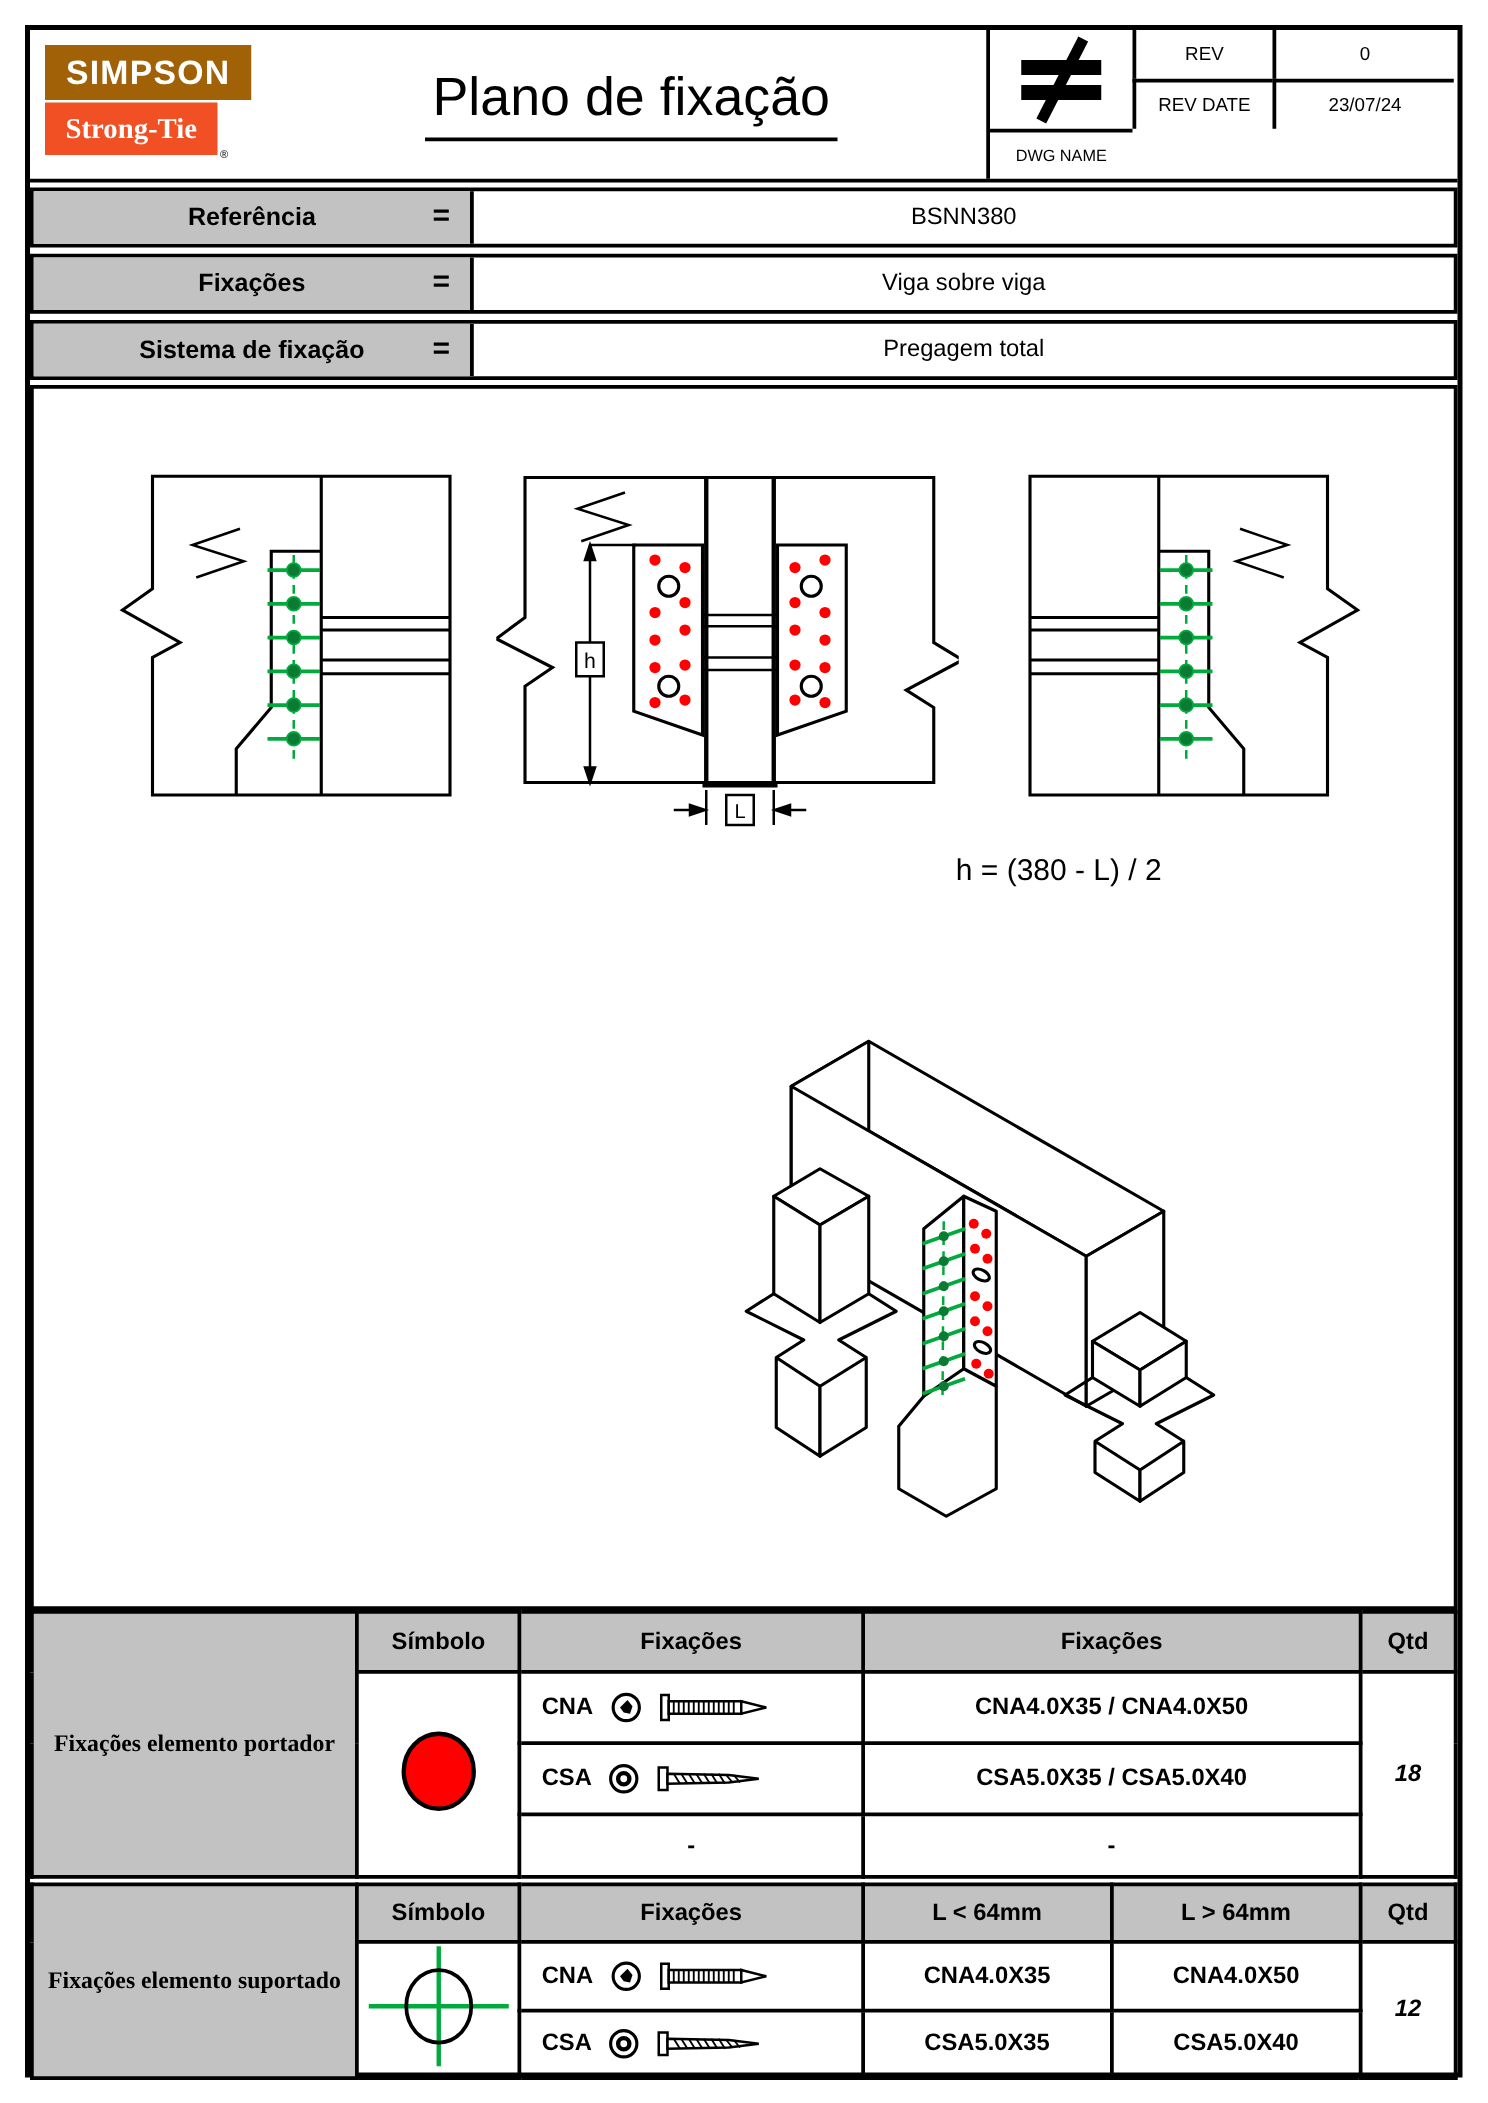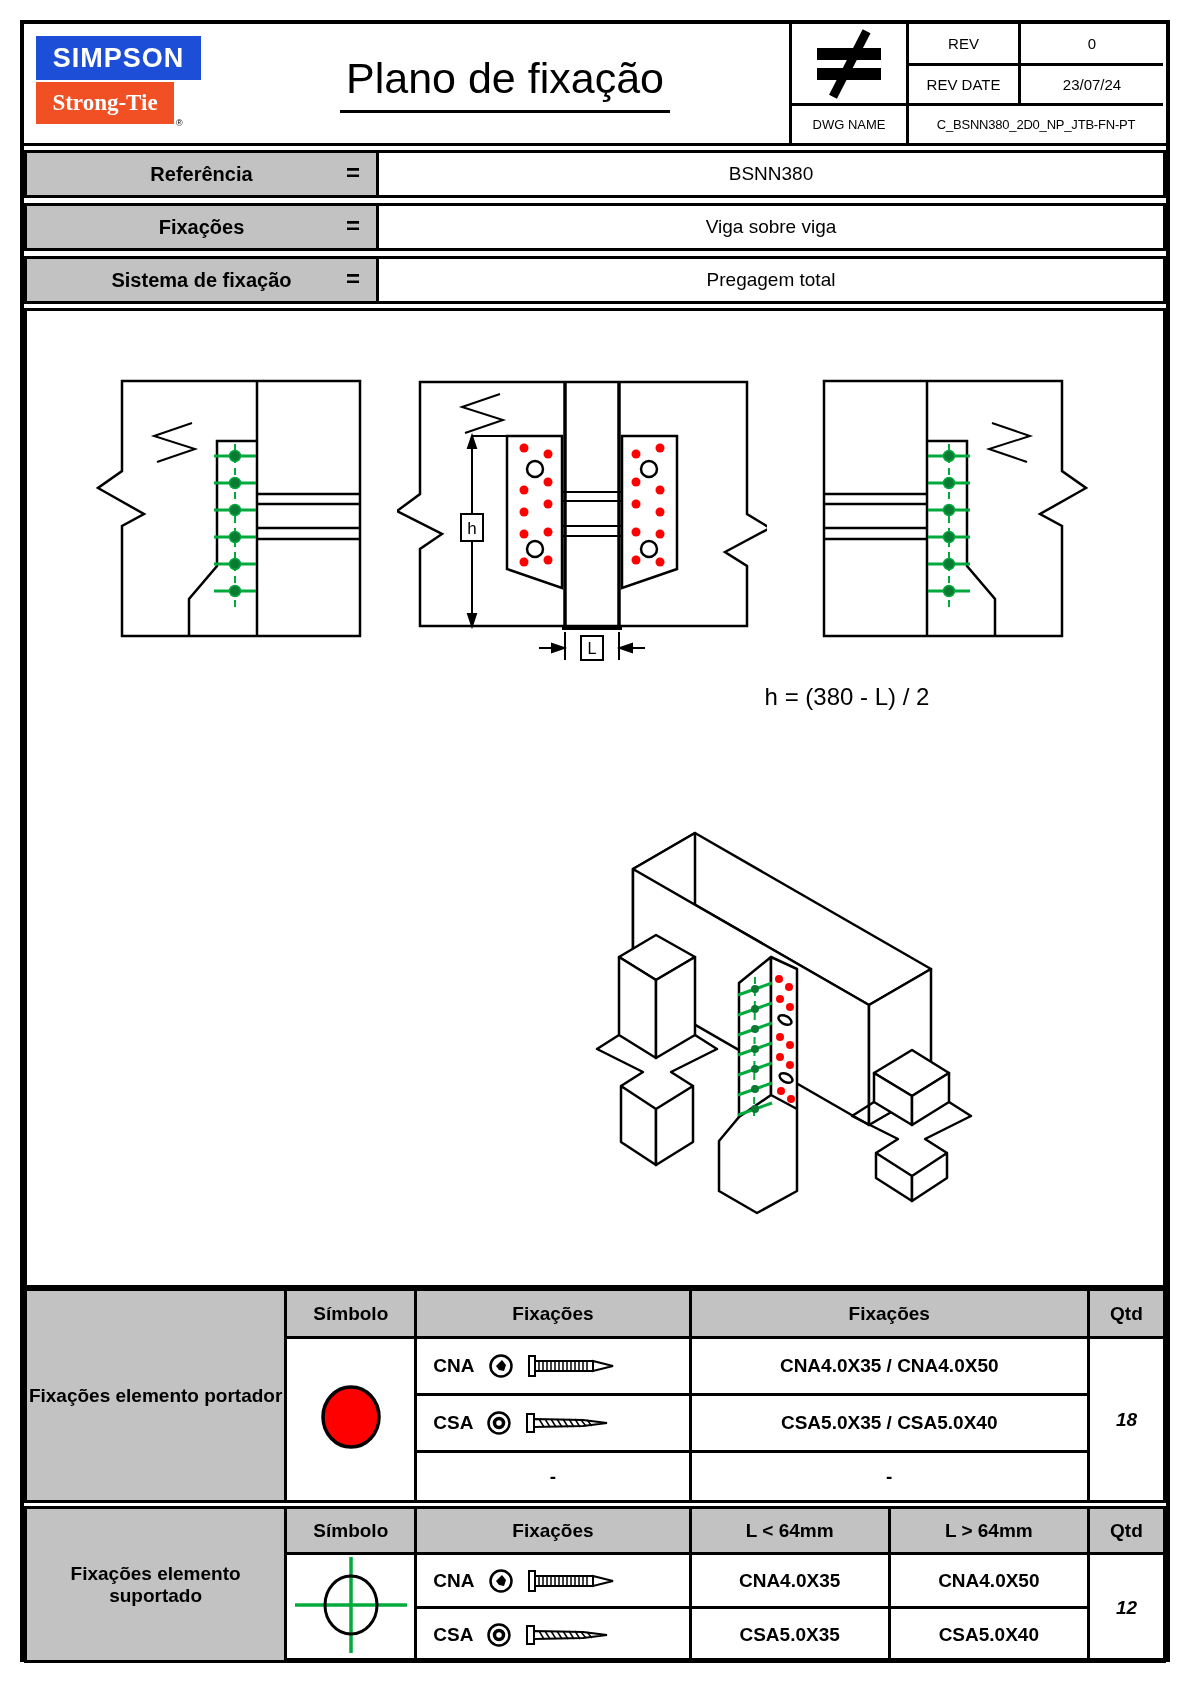--- a/index.html
+++ b/index.html
@@ -4,21 +4,21 @@
 <style>
   html,body{margin:0;padding:0;background:#fff;}
   .page{position:relative;width:1190px;height:1682px;background:#fff;
         font-family:"Liberation Sans",sans-serif;color:#000;overflow:hidden;}
   .frame{position:absolute;left:20px;top:20px;width:1150px;height:1642px;
          border:4px solid #000;box-sizing:border-box;}
   
   .header-band{position:absolute;left:24px;top:24px;width:1142px;height:122px;
                border-bottom:3px solid #000;box-sizing:border-box;}
   .logo-wrap{position:absolute;left:12px;top:10px;width:180px;height:100px;}
-  .logo-top{position:absolute;left:0;top:2px;width:165px;height:44px;background:#1d4ed8;
+  .logo-top{position:absolute;left:0;top:2px;width:165px;height:44px;background:#a16207;
             color:#fff;font-weight:bold;font-size:27px;letter-spacing:1px;
             display:flex;align-items:center;justify-content:center;}
   .logo-bottom{position:absolute;left:0;top:48px;width:138px;height:42px;background:#f05023;
                color:#ffffff;font-weight:bold;font-size:23px;font-family:"Liberation Serif",serif;
                display:flex;align-items:center;justify-content:center;}
   .reg-mark{position:absolute;left:140px;top:84px;font-size:9px;}
   .title-wrap{position:absolute;left:200px;right:380px;top:0;bottom:0;
               display:flex;align-items:center;justify-content:center;}
   .sheet-title{font-size:43px;border-bottom:3px solid #000;padding:0 6px 7px 6px;}
   .rev-block{position:absolute;right:0;top:0;bottom:0;width:374px;border-left:3px solid #000;
@@ -48,21 +48,21 @@
          border:3px solid #000;box-sizing:border-box;}
   .view{position:absolute;}
   .formula{position:absolute;left:660px;top:372px;width:320px;text-align:center;
            font-size:24px;}
   
   table.spec{position:absolute;left:24px;border-collapse:collapse;table-layout:fixed;
              width:1142px;}
   table.spec td{border:3px solid #000;text-align:center;vertical-align:middle;
                 font-size:19px;font-weight:bold;padding:0;}
   td.hdr{background:#c2c2c2;}
-  td.rowlabel{background:#c2c2c2;padding:0 52px;}
+  td.rowlabel{background:#c2c2c2;padding:0 52px;font-family:Liberation Serif, serif;}
   td.iconcell{text-align:left;}
   .fixrow{display:flex;align-items:center;gap:13px;padding-left:16px;}
   .dashcell{padding-left:18px;text-align:left;}
   td.qty{font-size:20px;font-style:italic;}
   .t1{top:1288px;} .t2{top:1506px;}
 </style>
 </head>
 <body>
 
 <div class="page">
@@ -83,21 +83,20 @@
           <rect x="10" y="25" width="80" height="15" fill="#000"></rect>
           <rect x="10" y="50" width="80" height="15" fill="#000"></rect>
           <line x1="30" y1="86" x2="72" y2="4" stroke="#000" stroke-width="11"></line>
         </svg>
       </div>
       <div class="rev-cell rc-revl">REV</div>
       <div class="rev-cell rc-revv">0</div>
       <div class="rev-cell rc-revdl">REV DATE</div>
       <div class="rev-cell rc-revdv">23/07/24</div>
       <div class="rev-cell rc-dwgl">DWG NAME</div>
-      <div class="rev-cell rc-dwgv">C_BSNN380_2D0_NP_JTB-FN-PT</div>
     </div>
   </div>
 
   <div class="info-row" style="top:150px;">
     <div class="info-label">
       <span>Referência</span>
       <span class="info-eq">=</span>
     </div>
     <div class="info-values">
       <div class="info-value">BSNN380</div>

